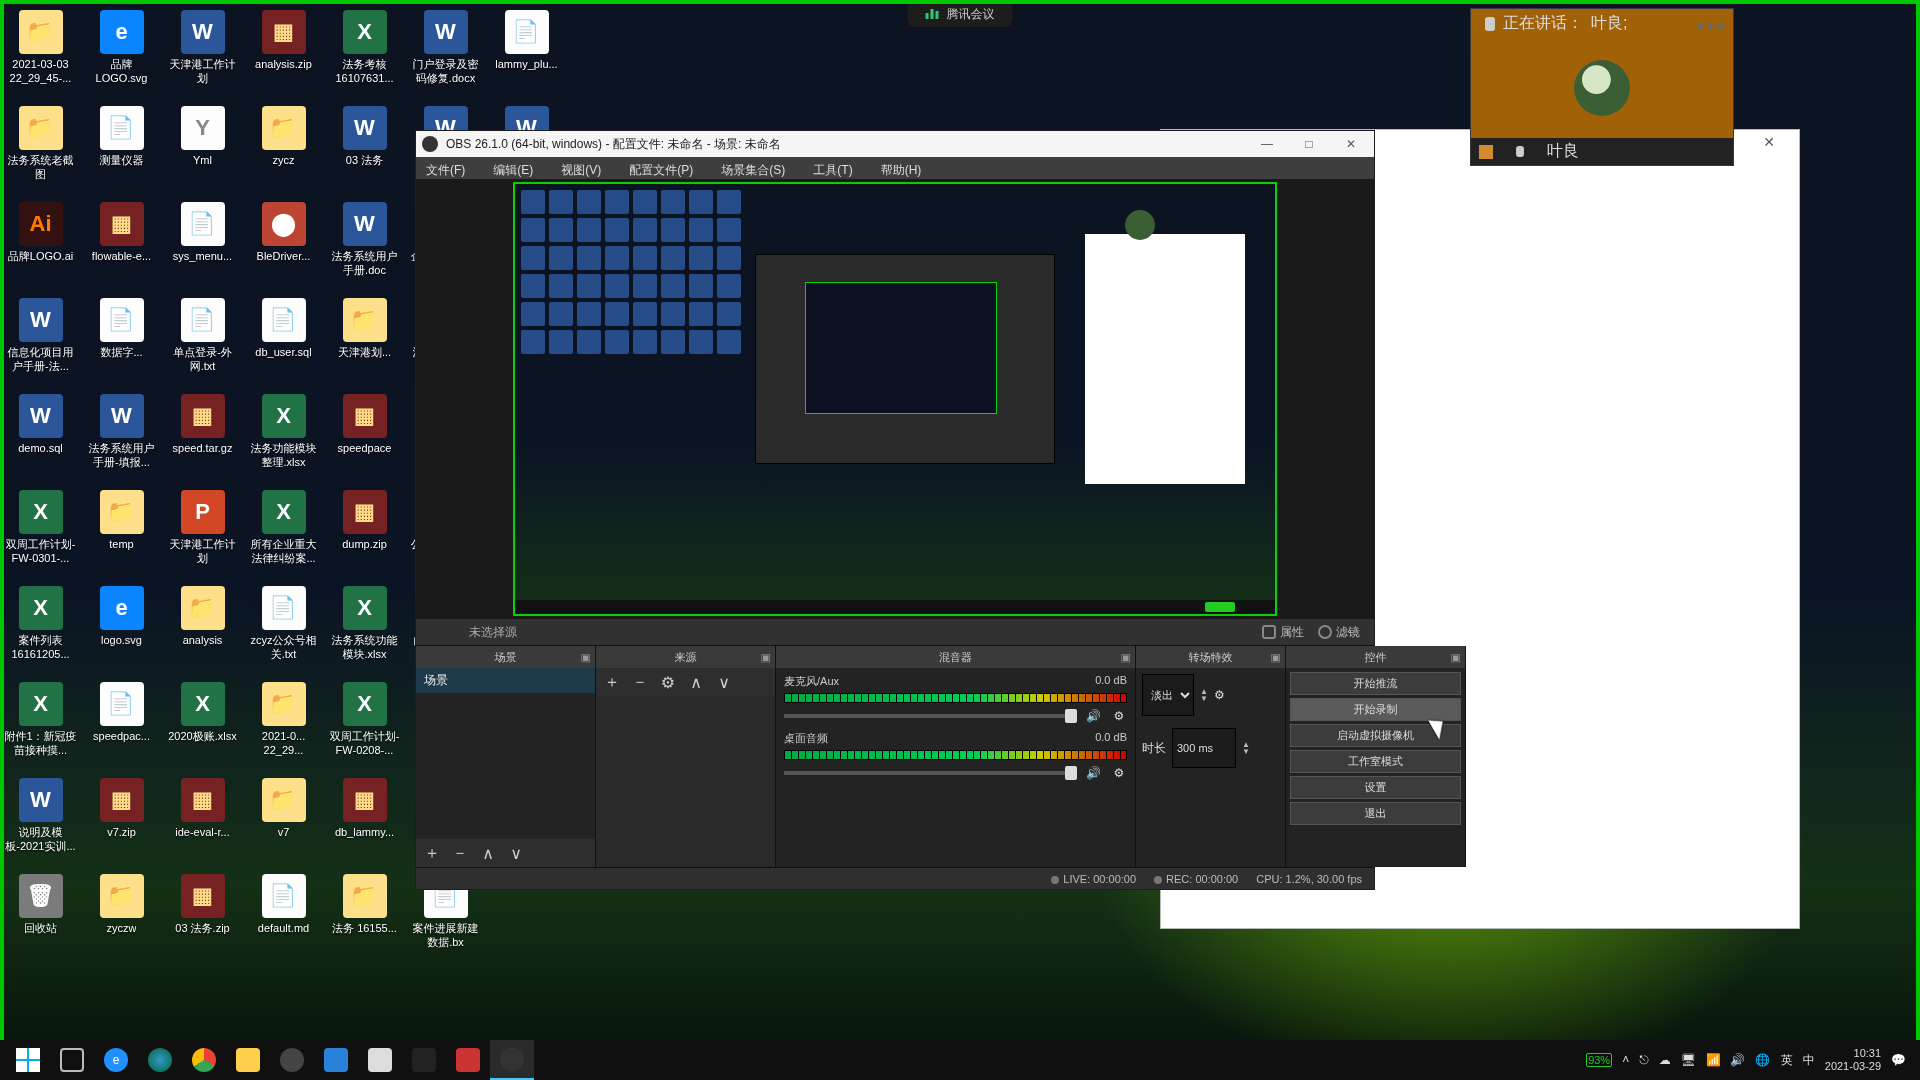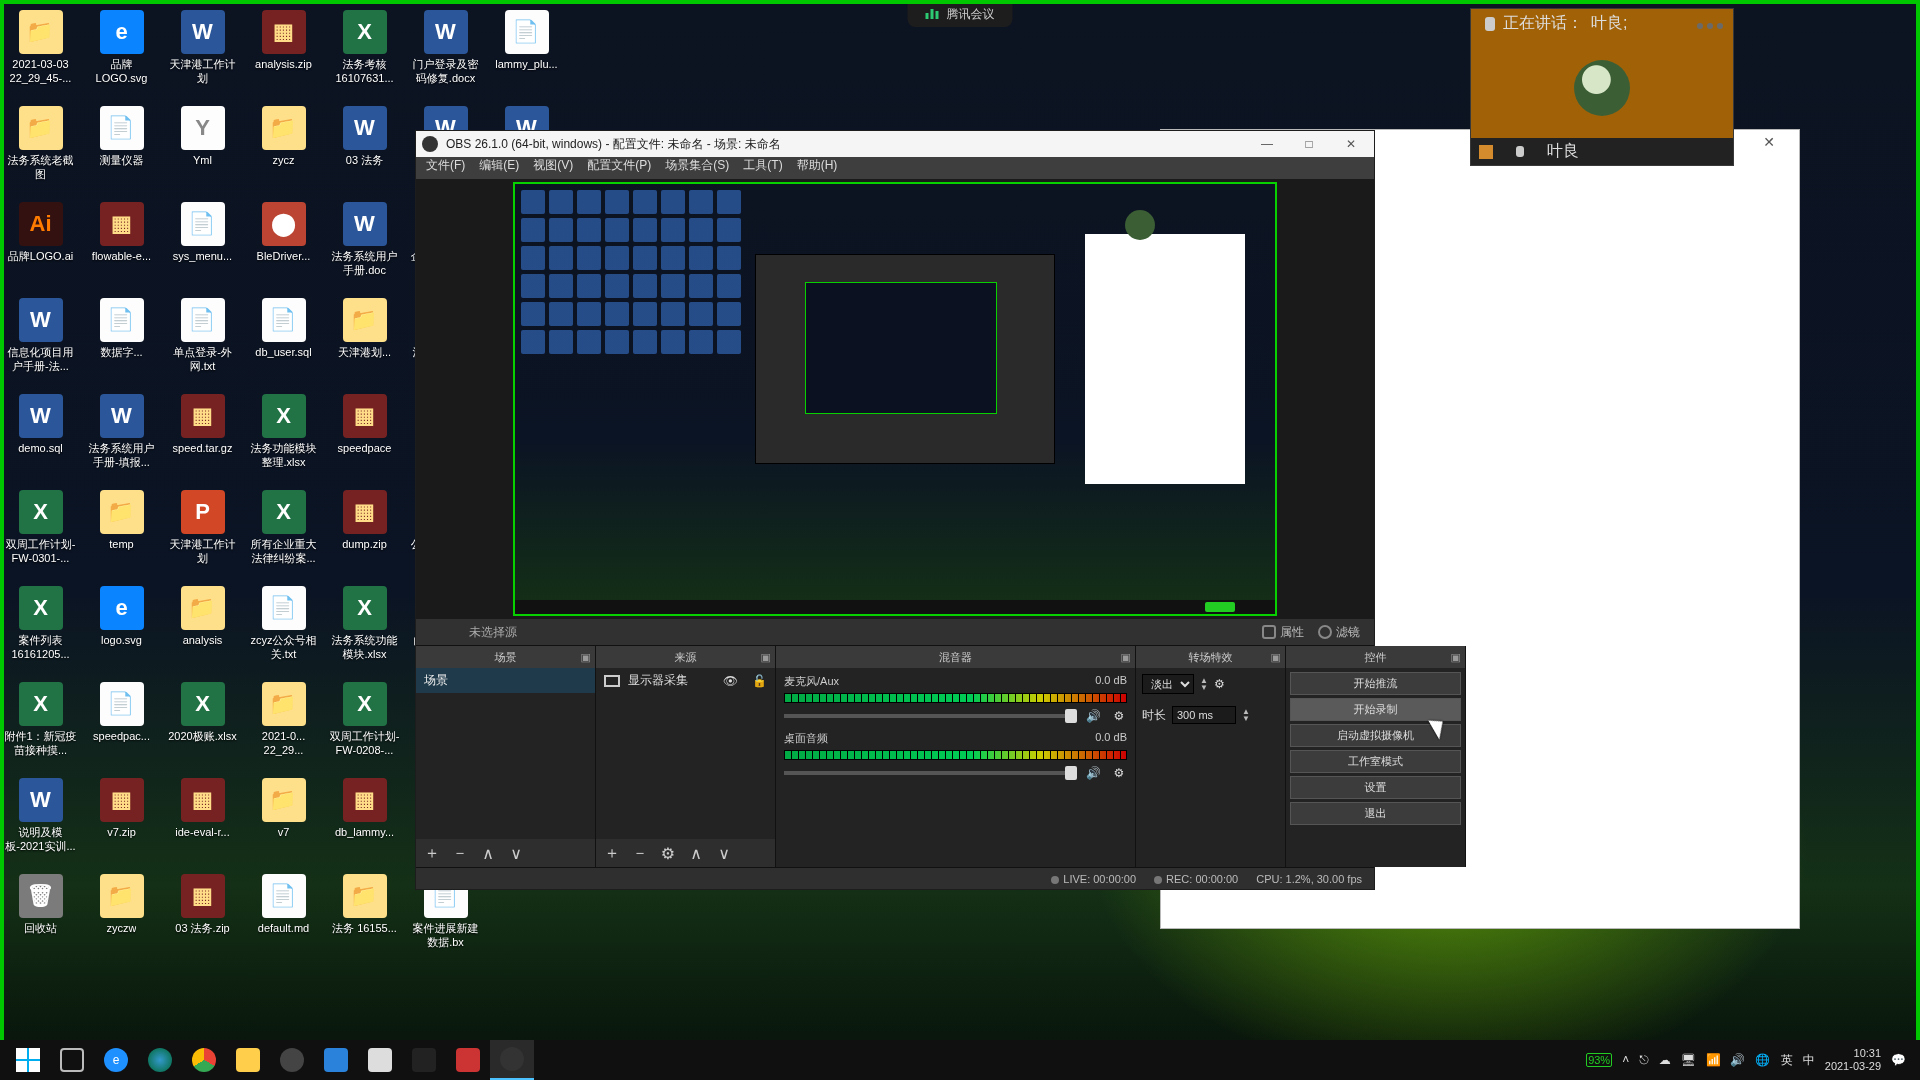--- a/index.html
+++ b/index.html
@@ -47,21 +47,21 @@
 
 .blank-win{position:absolute;top:129px;left:1160px;width:640px;height:800px;background:#fff;border:1px solid #b9b9b9;}
 .blank-win .ctrl{position:absolute;top:4px;right:10px;color:#555;font-size:14px;letter-spacing:14px;}
 
 
 .obs { position:absolute; top:130px; left:415px; width:960px; height:760px; background:#2e2e2e; border:1px solid #1d1d1d; display:flex; flex-direction:column; font-size:12px; color:#ddd; }
 .obs .titlebar{height:26px;background:#f5f5f5;color:#222;display:flex;align-items:center;padding:0 6px;gap:8px;}
 .obs .titlebar .obs-ico{width:16px;height:16px;border-radius:50%;background:#333;}
 .obs .titlebar .spacer{flex:1;}
 .obs .titlebar .wbtn{width:34px;text-align:center;color:#555;cursor:pointer;}
-.obs .menubar{height:22px;background:#3e3e3e;display:flex;align-items:flex-start;gap:14px;padding:0 10px;}
+.obs .menubar{height:22px;background:#3e3e3e;display:flex;align-items:flex-end;gap:28px;padding:0 10px;}
 .obs .menubar span{cursor:pointer;}
 .obs .preview{flex:0 0 440px;background:#1a1a1a;display:flex;align-items:center;justify-content:center;}
 .obs .preview .canvas{width:760px;height:430px;background:#0b1120;outline:2px solid #07d200;position:relative;overflow:hidden;}
 
 .mini{position:absolute;inset:0;background:linear-gradient(#0c1321,#0b1424 60%,#143016);}
 .mini .grid{position:absolute;top:6px;left:6px;display:grid;grid-template-columns:repeat(8,24px);grid-auto-rows:24px;gap:4px;}
 .mini .grid i{background:#2b579a;border-radius:2px;opacity:.85;}
 .mini .mini2{position:absolute;top:70px;left:240px;width:300px;height:210px;background:#2a2a2a;border:1px solid #000;}
 .mini .mini2::after{content:"";position:absolute;top:28px;left:50px;width:190px;height:130px;background:#0b1120;outline:1px solid #07d200;}
 .mini .blank{position:absolute;top:50px;right:30px;width:160px;height:250px;background:#fff;}
@@ -96,21 +96,21 @@
 .mix-ch .vu{height:10px;margin-top:4px;background:linear-gradient(90deg,#0a4 0%,#0c5 55%,#cc0 75%,#c00 100%);position:relative;border:1px solid #000;}
 .mix-ch .vu::after{content:"";position:absolute;inset:0;background:repeating-linear-gradient(90deg,transparent 0 6px,#000 6px 7px);}
 .mix-ch .sl{display:flex;align-items:center;gap:8px;margin-top:6px;}
 .mix-ch .track{flex:1;height:4px;background:#555;position:relative;}
 .mix-ch .knob{position:absolute;right:0;top:-5px;width:12px;height:14px;background:#ddd;border-radius:2px;}
 .mix-ch .spk{width:18px;text-align:center;cursor:pointer;}
 .mix-ch .cog{width:16px;text-align:center;cursor:pointer;}
 
 
 .trans .row{display:flex;align-items:center;gap:6px;padding:6px;}
-.trans select,.trans input{background:#1b1b1b;color:#ddd;border:1px solid #000;font-size:11px;padding:2px 4px;}
+.trans select,.trans input{background:#1b1b1b;color:#ddd;border:1px solid #000;font-size:11px;padding:13px 4px;}
 .trans input{width:64px;}
 .trans .gear{cursor:pointer;}
 .trans .spin{display:flex;flex-direction:column;font-size:8px;line-height:7px;cursor:pointer;color:#bbb;}
 
 
 .ctrls .body{padding:4px;}
 .ctrls button{width:100%;background:#3c3c3c;color:#ddd;border:1px solid #555;padding:3px 0;margin-bottom:3px;font-size:11px;cursor:pointer;}
 .ctrls button.hl{background:#5a5a5a;}
 
 
@@ -530,28 +530,20 @@
         <span class="b">∧</span>
         <span class="b">∨</span>
       </div>
     </div>
 
     <div class="dock">
       <div class="hdr">
           <span>来源</span>
           <span class="pop">▣</span>
         </div>
-      <div class="body">
-        <div class="srcrow">
-          <span class="mon"></span>
-          <span>显示器采集</span>
-          <span class="eye">👁</span>
-          <span class="lock">🔓</span>
-        </div>
-      </div>
       <div class="foot">
         <span class="b">＋</span>
         <span class="b">－</span>
         <span class="b">⚙</span>
         <span class="b">∧</span>
         <span class="b">∨</span>
       </div>
     </div>
 
     <div class="dock">

